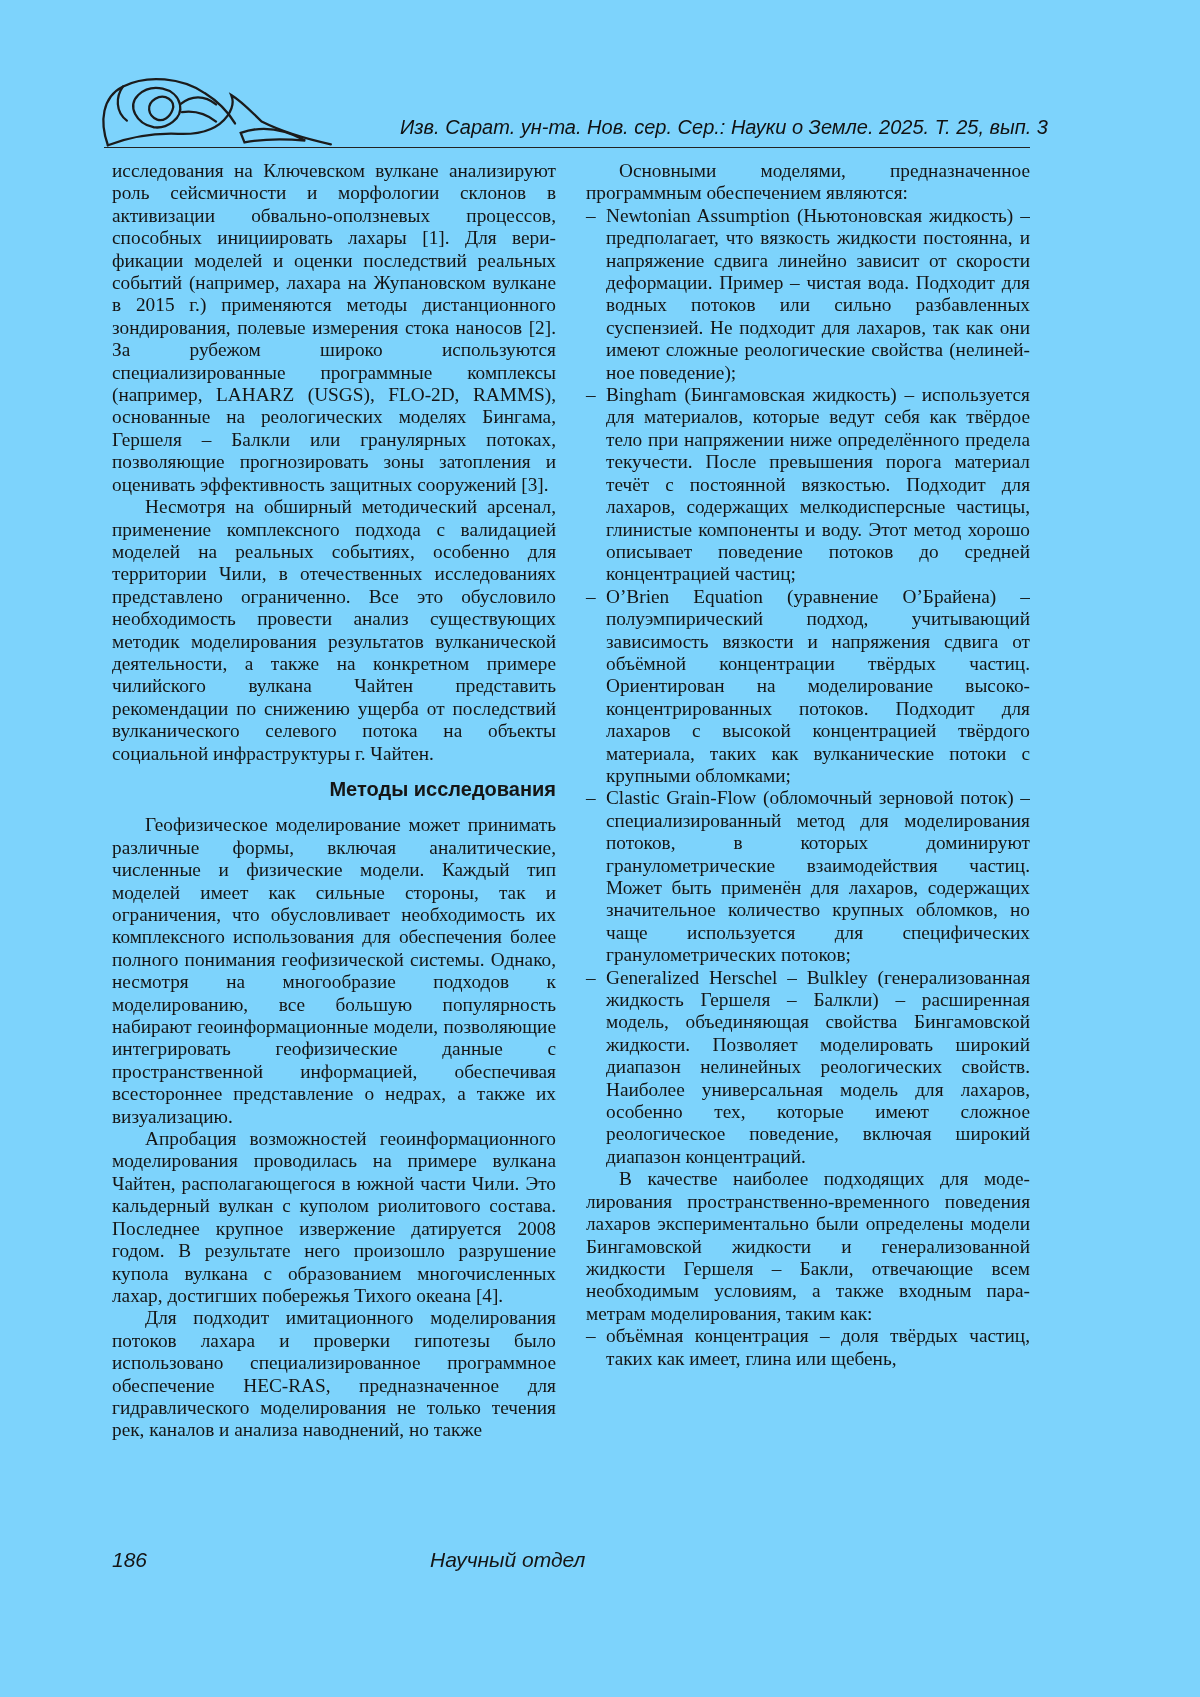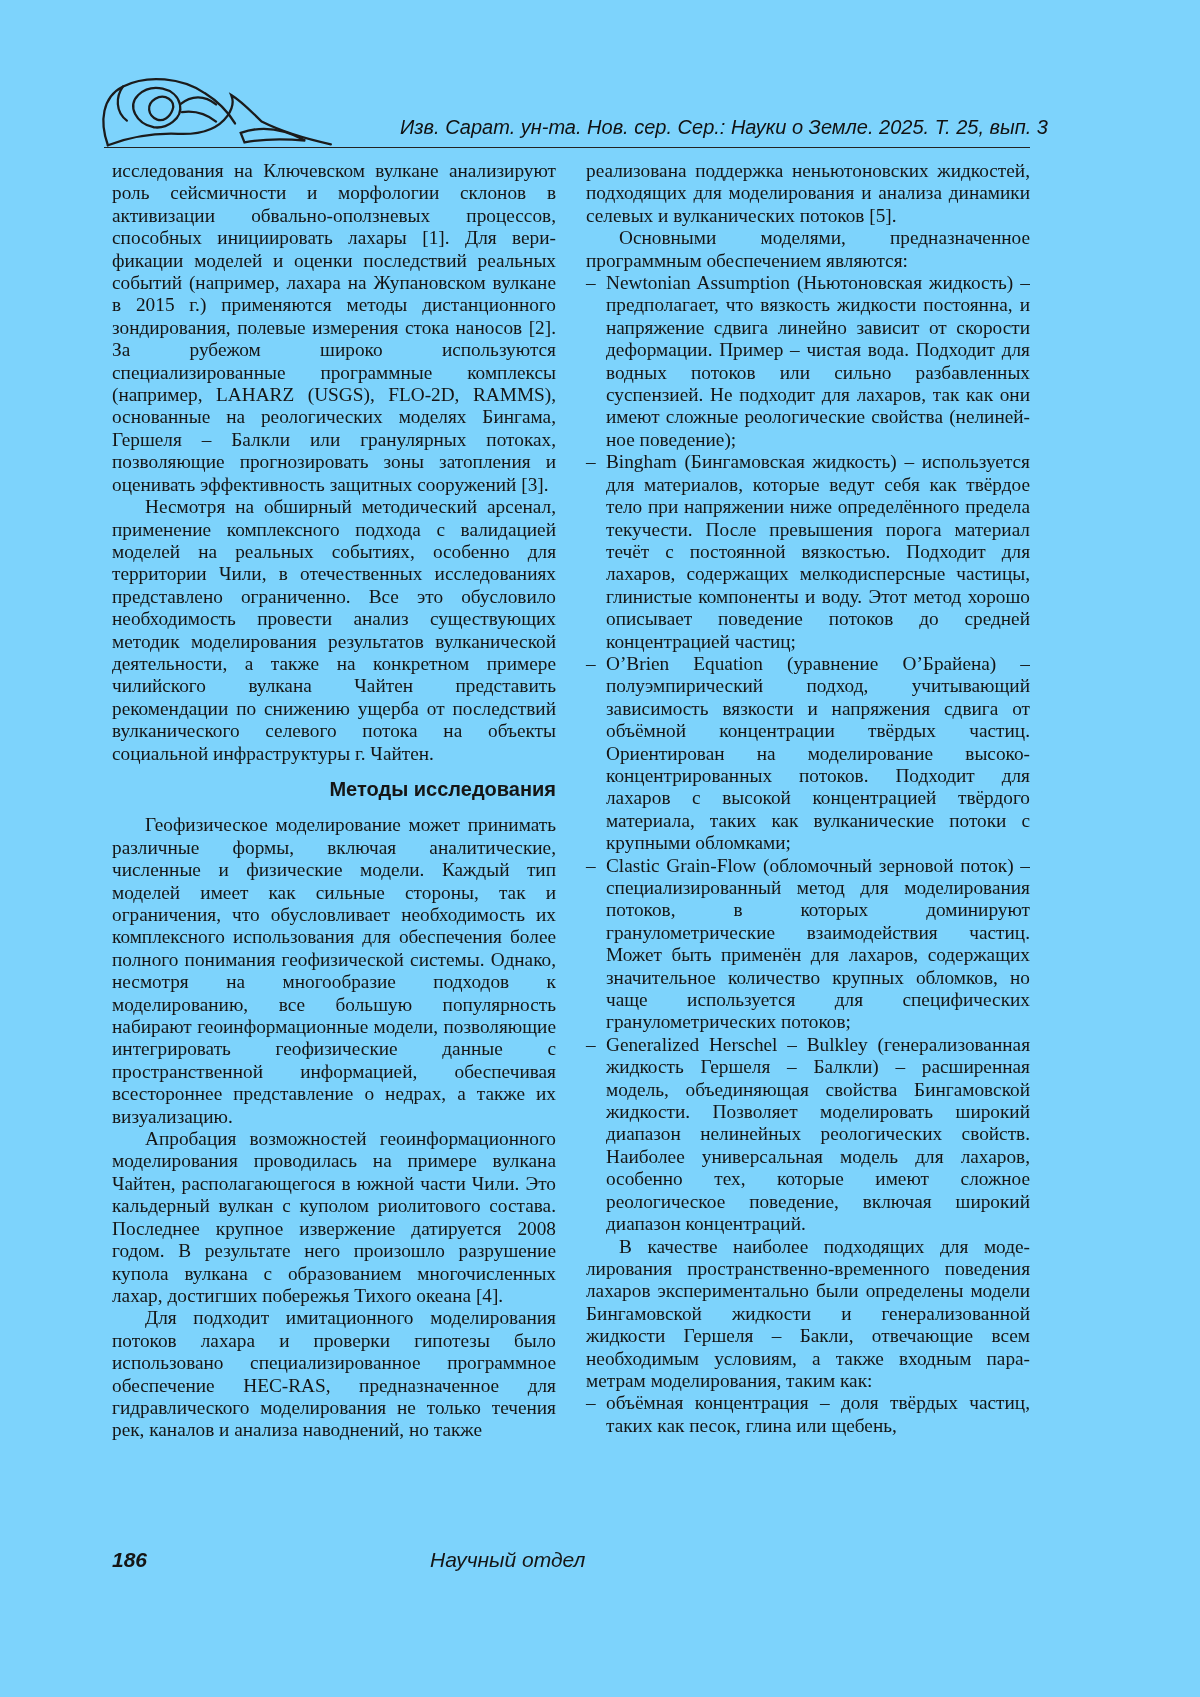--- a/index.html
+++ b/index.html
@@ -73,21 +73,20 @@
   .li .marker { text-align: left; }
   .li .li-text { text-align: justify; }
   
   .page-number {
     position: absolute;
     top: 1548px;
     left: 112px;
     font-family: "Liberation Sans", sans-serif;
     font-style: italic;
     font-size: 21px;
-    font-weight: bold;
   }
   .running-title {
     position: absolute;
     top: 1548px;
     left: 430px;
     width: 600px;
     text-align: left;
     font-family: "Liberation Sans", sans-serif;
     font-style: italic;
     font-size: 21px;
@@ -119,21 +118,20 @@
     <div class="col">
       <p class="p">исследования на Ключевском вулкане анализи­руют роль сейсмичности и морфологии склонов в активизации обвально-оползневых процессов, способных инициировать лахары [1]. Для вери­фикации моделей и оценки последствий реаль­ных событий (например, лахара на Жупановском вулкане в 2015 г.) применяются методы ди­станционного зондирования, полевые измерения стока наносов [2]. За рубежом широко исполь­зуются специализированные программные ком­плексы (например, LAHARZ (USGS), FLO-2D, RAMMS), основанные на реологических моде­лях Бингама, Гершеля – Балкли или гранулярных потоках, позволяющие прогнозировать зоны за­топления и оценивать эффективность защитных сооружений [3].</p>
       <p class="p ind">Несмотря на обширный методический ар­сенал, применение комплексного подхода с ва­лидацией моделей на реальных событиях, осо­бенно для территории Чили, в отечественных исследованиях представлено ограниченно. Все это обусловило необходимость провести ана­лиз существующих методик моделирования ре­зультатов вулканической деятельности, а также на конкретном примере чилийского вулкана Чай­тен представить рекомендации по снижению ущерба от последствий вулканического селевого потока на объекты социальной инфраструктуры г. Чайтен.</p>
       <h2 class="section-heading">Методы исследования</h2>
       <p class="p ind">Геофизическое моделирование может при­нимать различные формы, включая аналитиче­ские, численные и физические модели. Каждый тип моделей имеет как сильные стороны, так и ограничения, что обусловливает необходи­мость их комплексного использования для обес­печения более полного понимания геофизиче­ской системы. Однако, несмотря на многообразие подходов к моделированию, все большую по­пулярность набирают геоинформационные моде­ли, позволяющие интегрировать геофизические данные с пространственной информацией, обес­печивая всестороннее представление о недрах, а также их визуализацию.</p>
       <p class="p ind">Апробация возможностей геоинформацион­ного моделирования проводилась на примере вулкана Чайтен, располагающегося в южной ча­сти Чили. Это кальдерный вулкан с куполом риолитового состава. Последнее крупное извер­жение датируется 2008 годом. В результате него произошло разрушение купола вулкана с об­разованием многочисленных лахар, достигших побережья Тихого океана [4].</p>
       <p class="p ind">Для подходит имитационного моделирова­ния потоков лахара и проверки гипотезы было использовано специализированное программное обеспечение HEC-RAS, предназначенное для гидравлического моделирования не только тече­ния рек, каналов и анализа наводнений, но также</p>
     </div>
 
     <div class="col">
-      <p class="p">реализована поддержка неньютоновских жидко­стей, подходящих для моделирования и анализа динамики селевых и вулканических потоков [5].</p>
       <p class="p ind">Основными моделями, предназначенное программным обеспечением являются:</p>
 
       <div class="list">
         <div class="li">
           <span class="marker">–</span>
           <span class="li-text">Newtonian Assumption (Ньютоновская жид­кость) – предполагает, что вязкость жидко­сти постоянна, и напряжение сдвига линейно зависит от скорости деформации. Пример – чистая вода. Подходит для водных пото­ков или сильно разбавленных суспензией. Не подходит для лахаров, так как они имеют сложные реологические свойства (нелиней­ное поведение);</span>
         </div>
         <div class="li">
           <span class="marker">–</span>
           <span class="li-text">Bingham (Бингамовская жидкость) – исполь­зуется для материалов, которые ведут себя как твёрдое тело при напряжении ниже опре­делённого предела текучести. После превы­шения порога материал течёт с постоянной вязкостью. Подходит для лахаров, содержа­щих мелкодисперсные частицы, глинистые компоненты и воду. Этот метод хорошо описывает поведение потоков до средней концентрацией частиц;</span>
@@ -150,21 +148,21 @@
           <span class="marker">–</span>
           <span class="li-text">Generalized Herschel – Bulkley (генерали­зованная жидкость Гершеля – Балкли) – расширенная модель, объединяющая свой­ства Бингамовской жидкости. Позволяет мо­делировать широкий диапазон нелинейных реологических свойств. Наиболее универ­сальная модель для лахаров, особенно тех, которые имеют сложное реологическое по­ведение, включая широкий диапазон концен­траций.</span>
         </div>
       </div>
 
       <p class="p ind">В качестве наиболее подходящих для моде­лирования пространственно-временного поведе­ния лахаров экспериментально были определены модели Бингамовской жидкости и генерализован­ной жидкости Гершеля – Бакли, отвечающие всем необходимым условиям, а также входным пара­метрам моделирования, таким как:</p>
 
       <div class="list">
         <div class="li">
           <span class="marker">–</span>
-          <span class="li-text">объёмная концентрация – доля твёрдых ча­стиц, таких как песок, глина или щебень,</span>
+          <span class="li-text">объёмная концентрация – доля твёрдых ча­стиц, таких как имеет, глина или щебень,</span>
         </div>
       </div>
     </div>
 
   </div>
 
   <div class="page-number">186</div>
   <div class="running-title">Научный отдел</div>
 
 </div>

